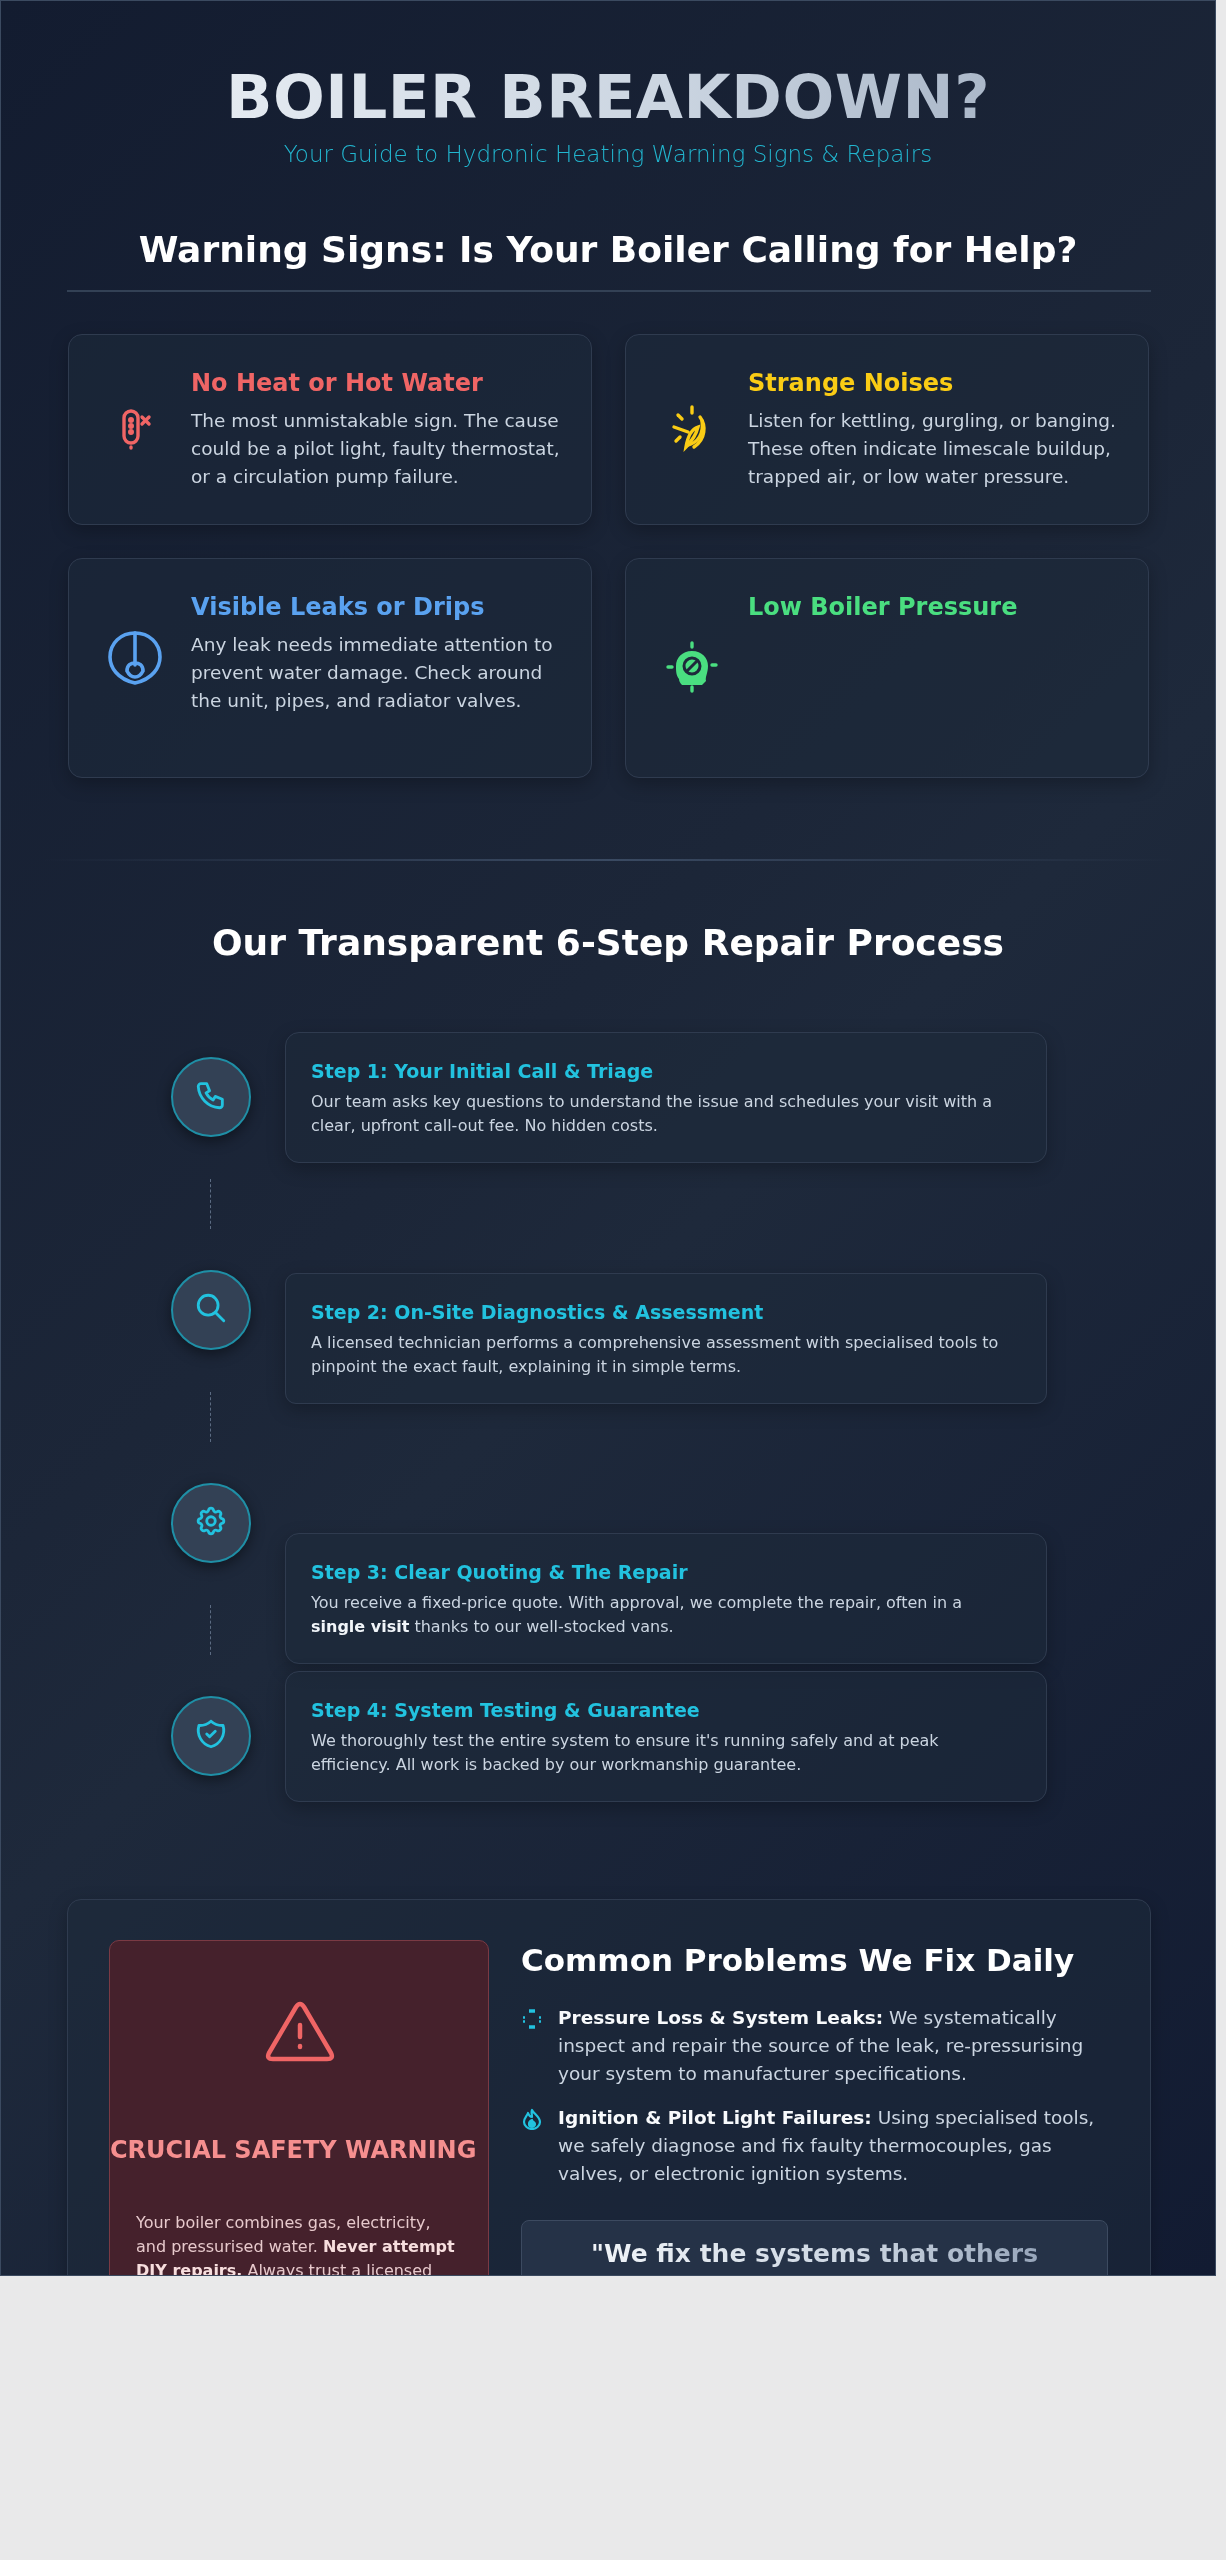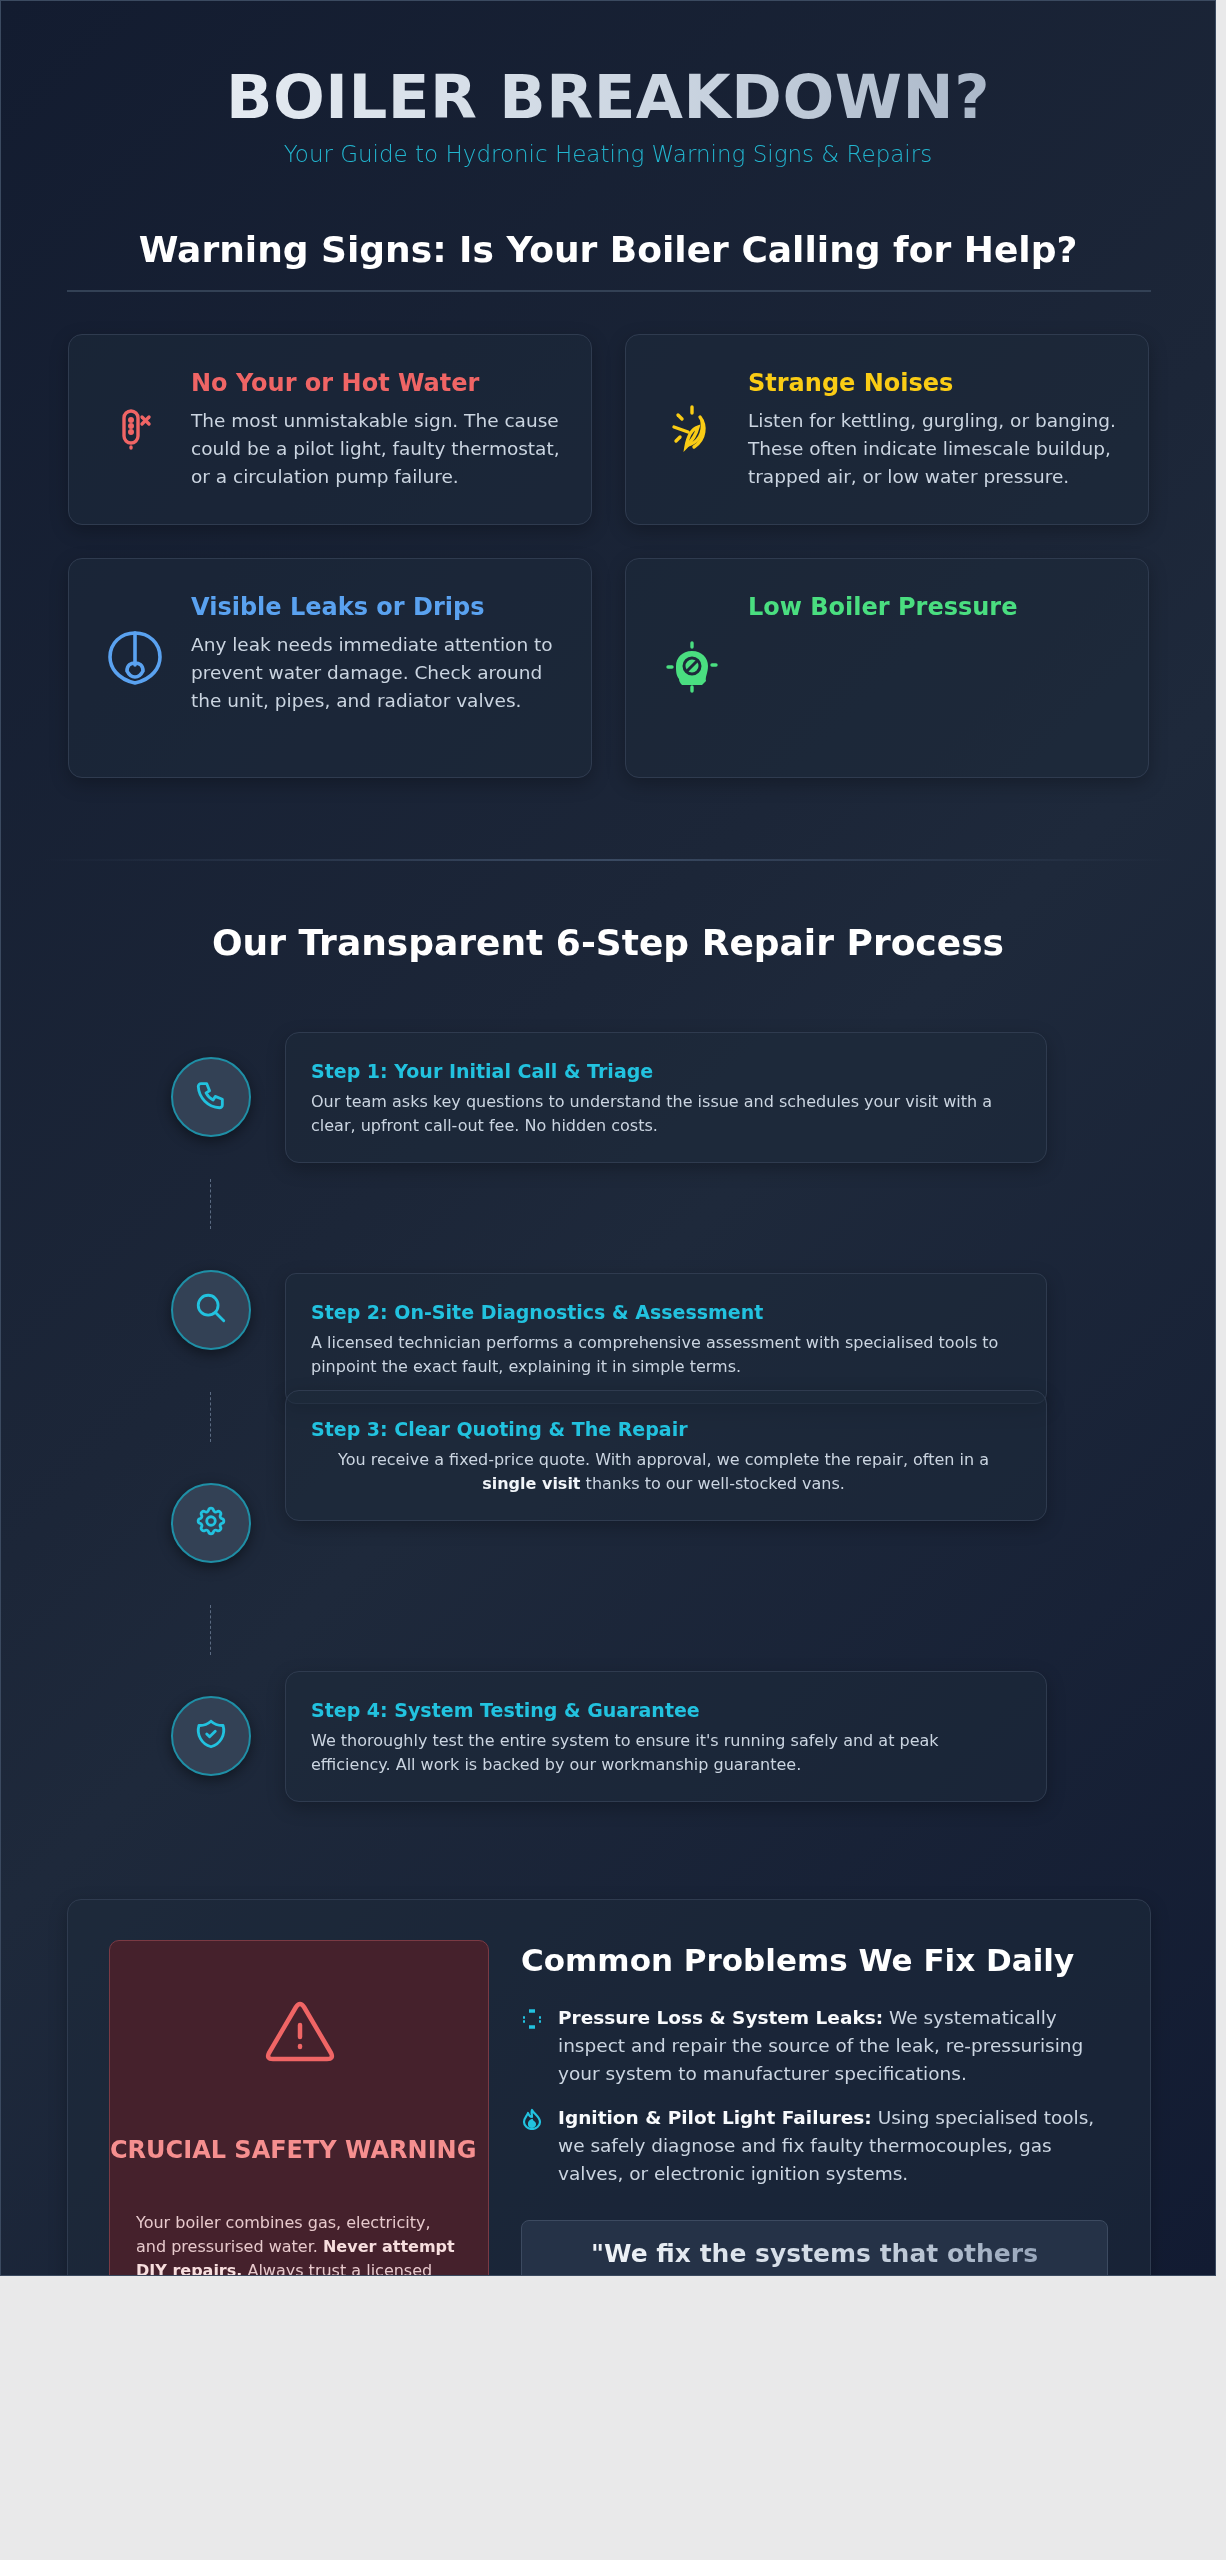--- a/index.html
+++ b/index.html
@@ -109,21 +109,21 @@
       <svg width="60" height="60" viewBox="0 0 60 60" fill="none" stroke="#f06565" stroke-width="3.4" stroke-linecap="round">
         <rect x="19" y="12" width="14" height="32" rx="7"></rect>
         <circle cx="26" cy="21" r="1.3" fill="#f06565"></circle>
         <circle cx="26" cy="27" r="1.3" fill="#f06565"></circle>
         <circle cx="26" cy="33" r="1.3" fill="#f06565"></circle>
         <line x1="26" y1="48" x2="26" y2="49"></line>
         <line x1="37" y1="18" x2="44" y2="25"></line>
         <line x1="44" y1="18" x2="37" y2="25"></line>
       </svg>
     </span>
-    <div class="title" style="color:#f06565;">No Your or Hot Water</div>
+    <div class="title" style="color:#f06565;">No Heat or Hot Water</div>
     <div class="desc">The most unmistakable sign. The cause could be a pilot light, faulty thermostat, or a circulation pump failure.</div>
   </div>
 
   <div class="card w-card" style="left:624px; top:333px; width:524px; height:191px;">
     <span class="icon" style="top:64px;">
       <svg width="60" height="60" viewBox="0 0 60 60" fill="none" stroke="#facc15" stroke-width="3.4" stroke-linecap="round">
         <line x1="30" y1="8" x2="30" y2="14"></line>
         <line x1="16" y1="16" x2="20" y2="20"></line>
         <line x1="12" y1="28" x2="26" y2="33"></line>
         <line x1="14" y1="42" x2="18" y2="38"></line>
@@ -198,21 +198,21 @@
 
   <div class="step-circle" style="top:1482px;">
     <span>
       <svg width="34" height="34" viewBox="0 0 24 24" fill="none" stroke="#22c2df" stroke-width="2" stroke-linejoin="round">
         <path d="M10.3 4.3c.4-1.8 3-1.8 3.4 0a1.7 1.7 0 0 0 2.6 1.1c1.5-.9 3.3.8 2.4 2.4a1.7 1.7 0 0 0 1 2.5c1.8.4 1.8 3 0 3.4a1.7 1.7 0 0 0-1 2.6c.9 1.5-.9 3.3-2.4 2.4a1.7 1.7 0 0 0-2.6 1c-.4 1.8-3 1.8-3.4 0a1.7 1.7 0 0 0-2.6-1c-1.5.9-3.3-.9-2.4-2.4a1.7 1.7 0 0 0-1-2.6c-1.8-.4-1.8-3 0-3.4a1.7 1.7 0 0 0 1-2.5c-.9-1.6.9-3.3 2.4-2.4a1.7 1.7 0 0 0 2.6-1.1z"></path>
         <circle cx="12" cy="12" r="3"></circle>
       </svg>
     </span>
   </div>
   <div class="step-line" style="top:1604px;"></div>
-  <div class="card step-card" style="top:1389px;text-align:center;">
+  <div class="card step-card" style="top:1532px;">
     <div class="title">Step 3: Clear Quoting &amp; The Repair</div>
     <div class="desc"><span>You receive a fixed-price quote. With approval, we complete the repair, often in a </span><b>single visit</b><span> thanks to our well-stocked vans.</span></div>
   </div>
 
   <div class="step-circle" style="top:1695px;">
     <span>
       <svg width="34" height="34" viewBox="0 0 24 24" fill="none" stroke="#22c2df" stroke-width="2" stroke-linecap="round" stroke-linejoin="round">
         <path d="M12 3a12 12 0 0 0 8.5 3A12 12 0 0 1 12 21 12 12 0 0 1 3.5 6 12 12 0 0 0 12 3"></path>
         <path d="M9 12l2 2 4-4"></path>
       </svg>

